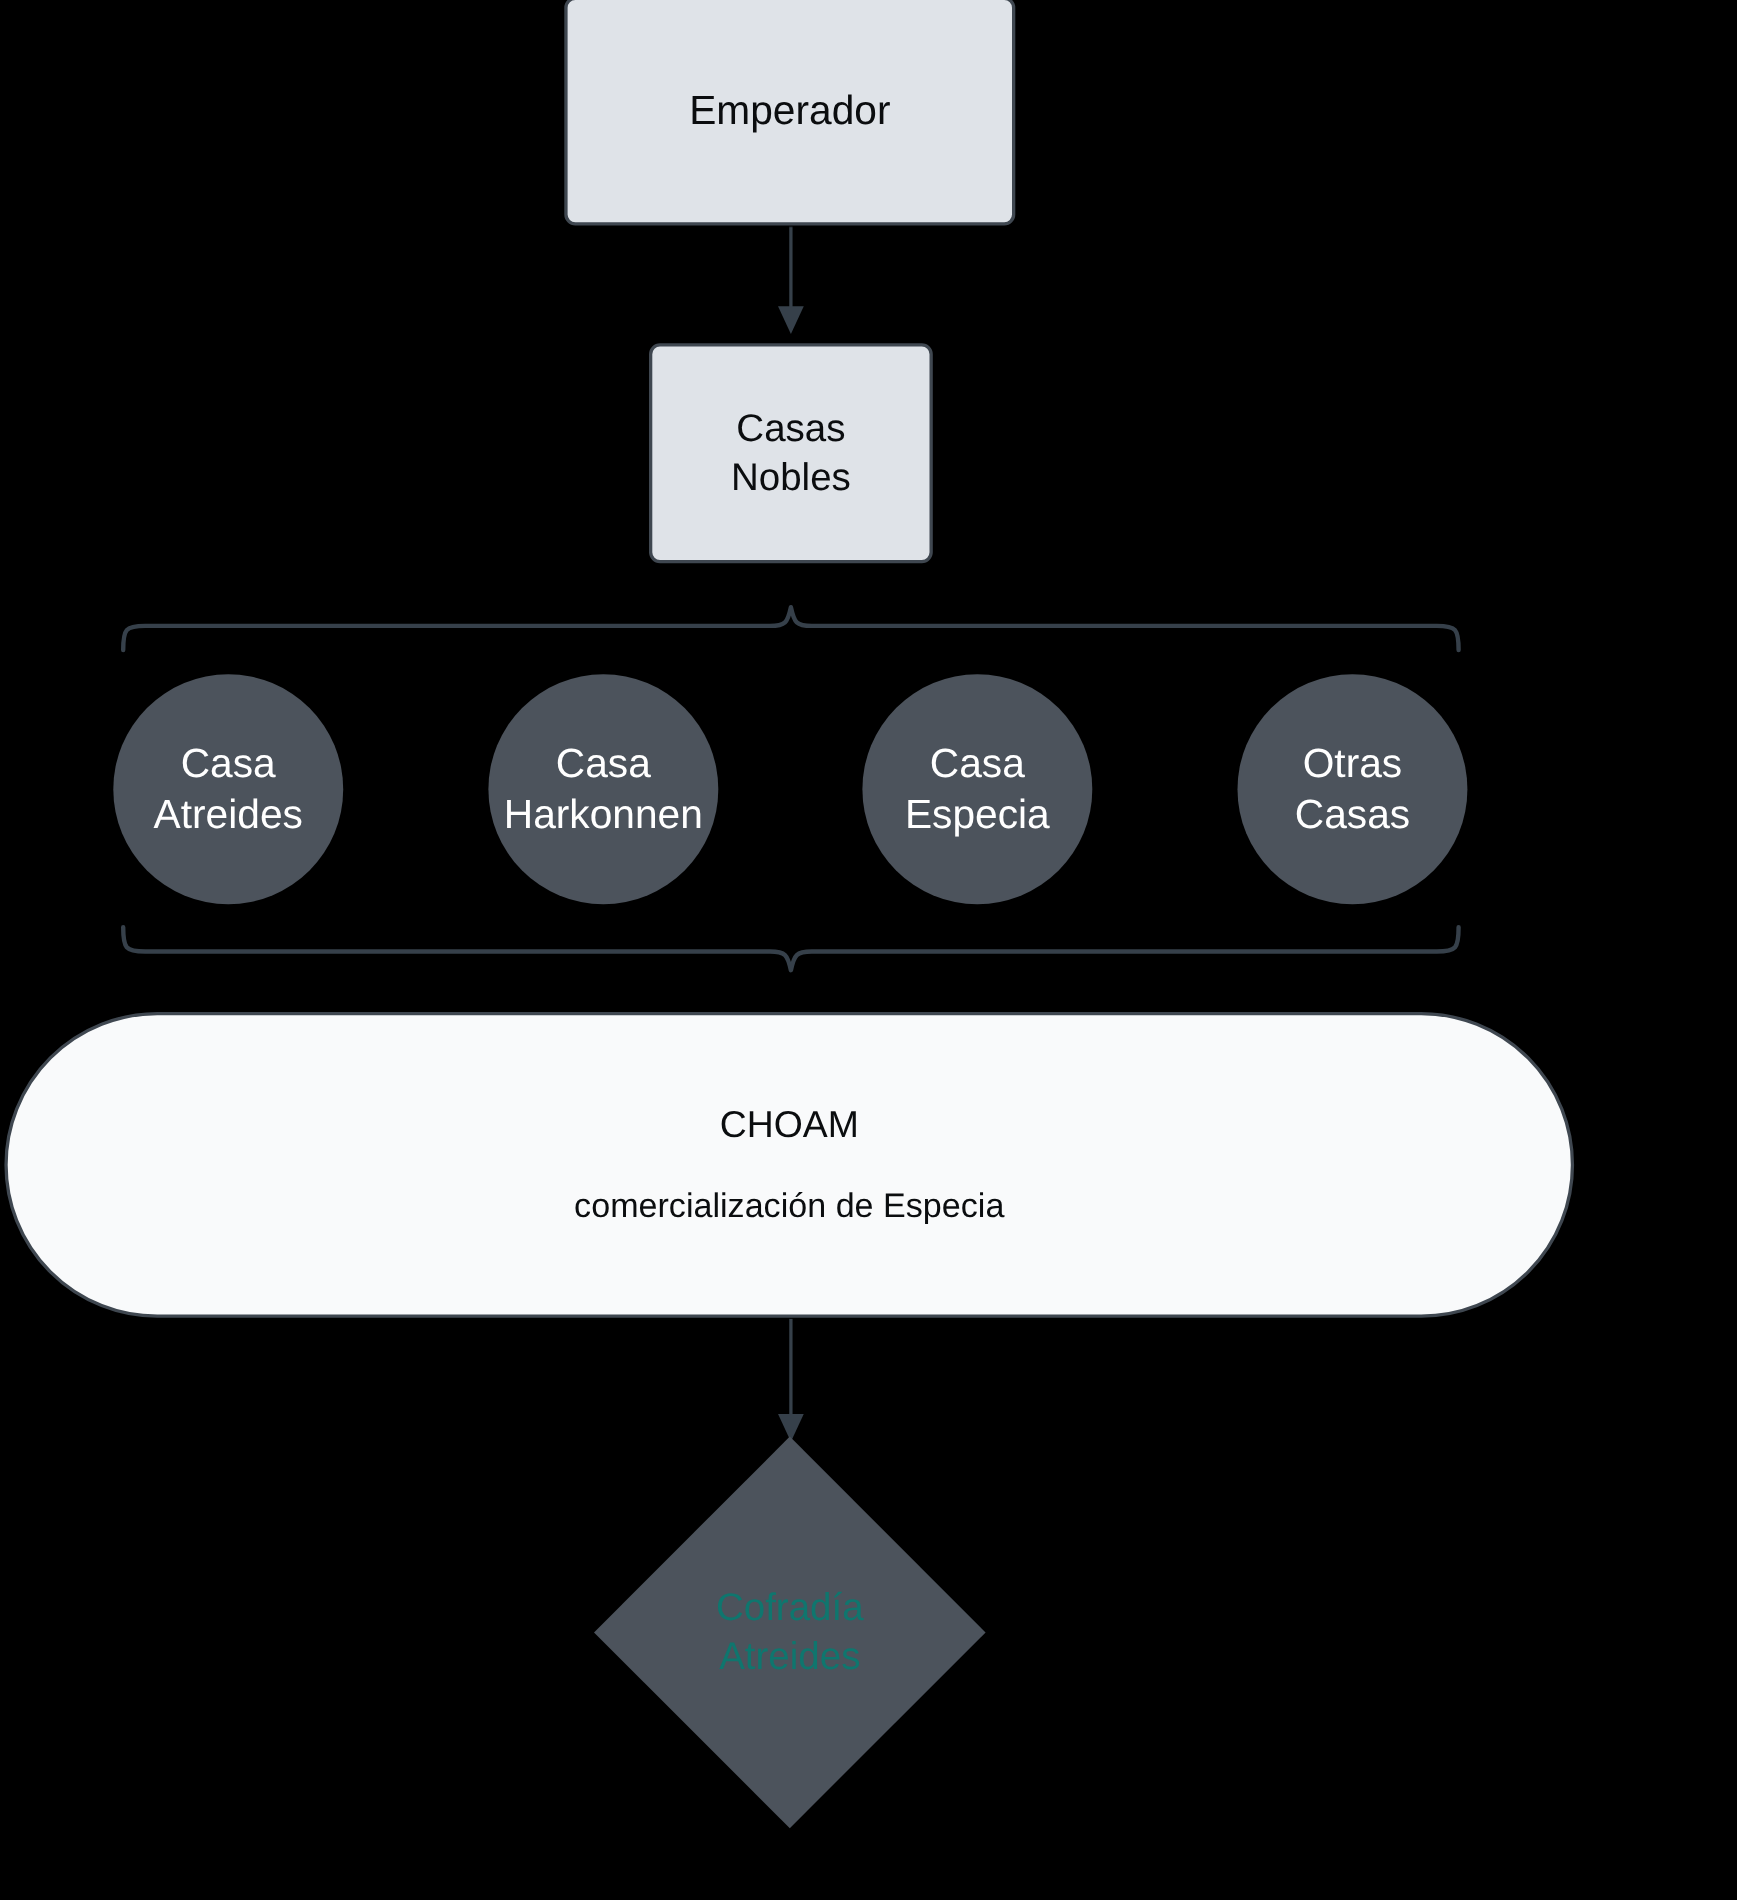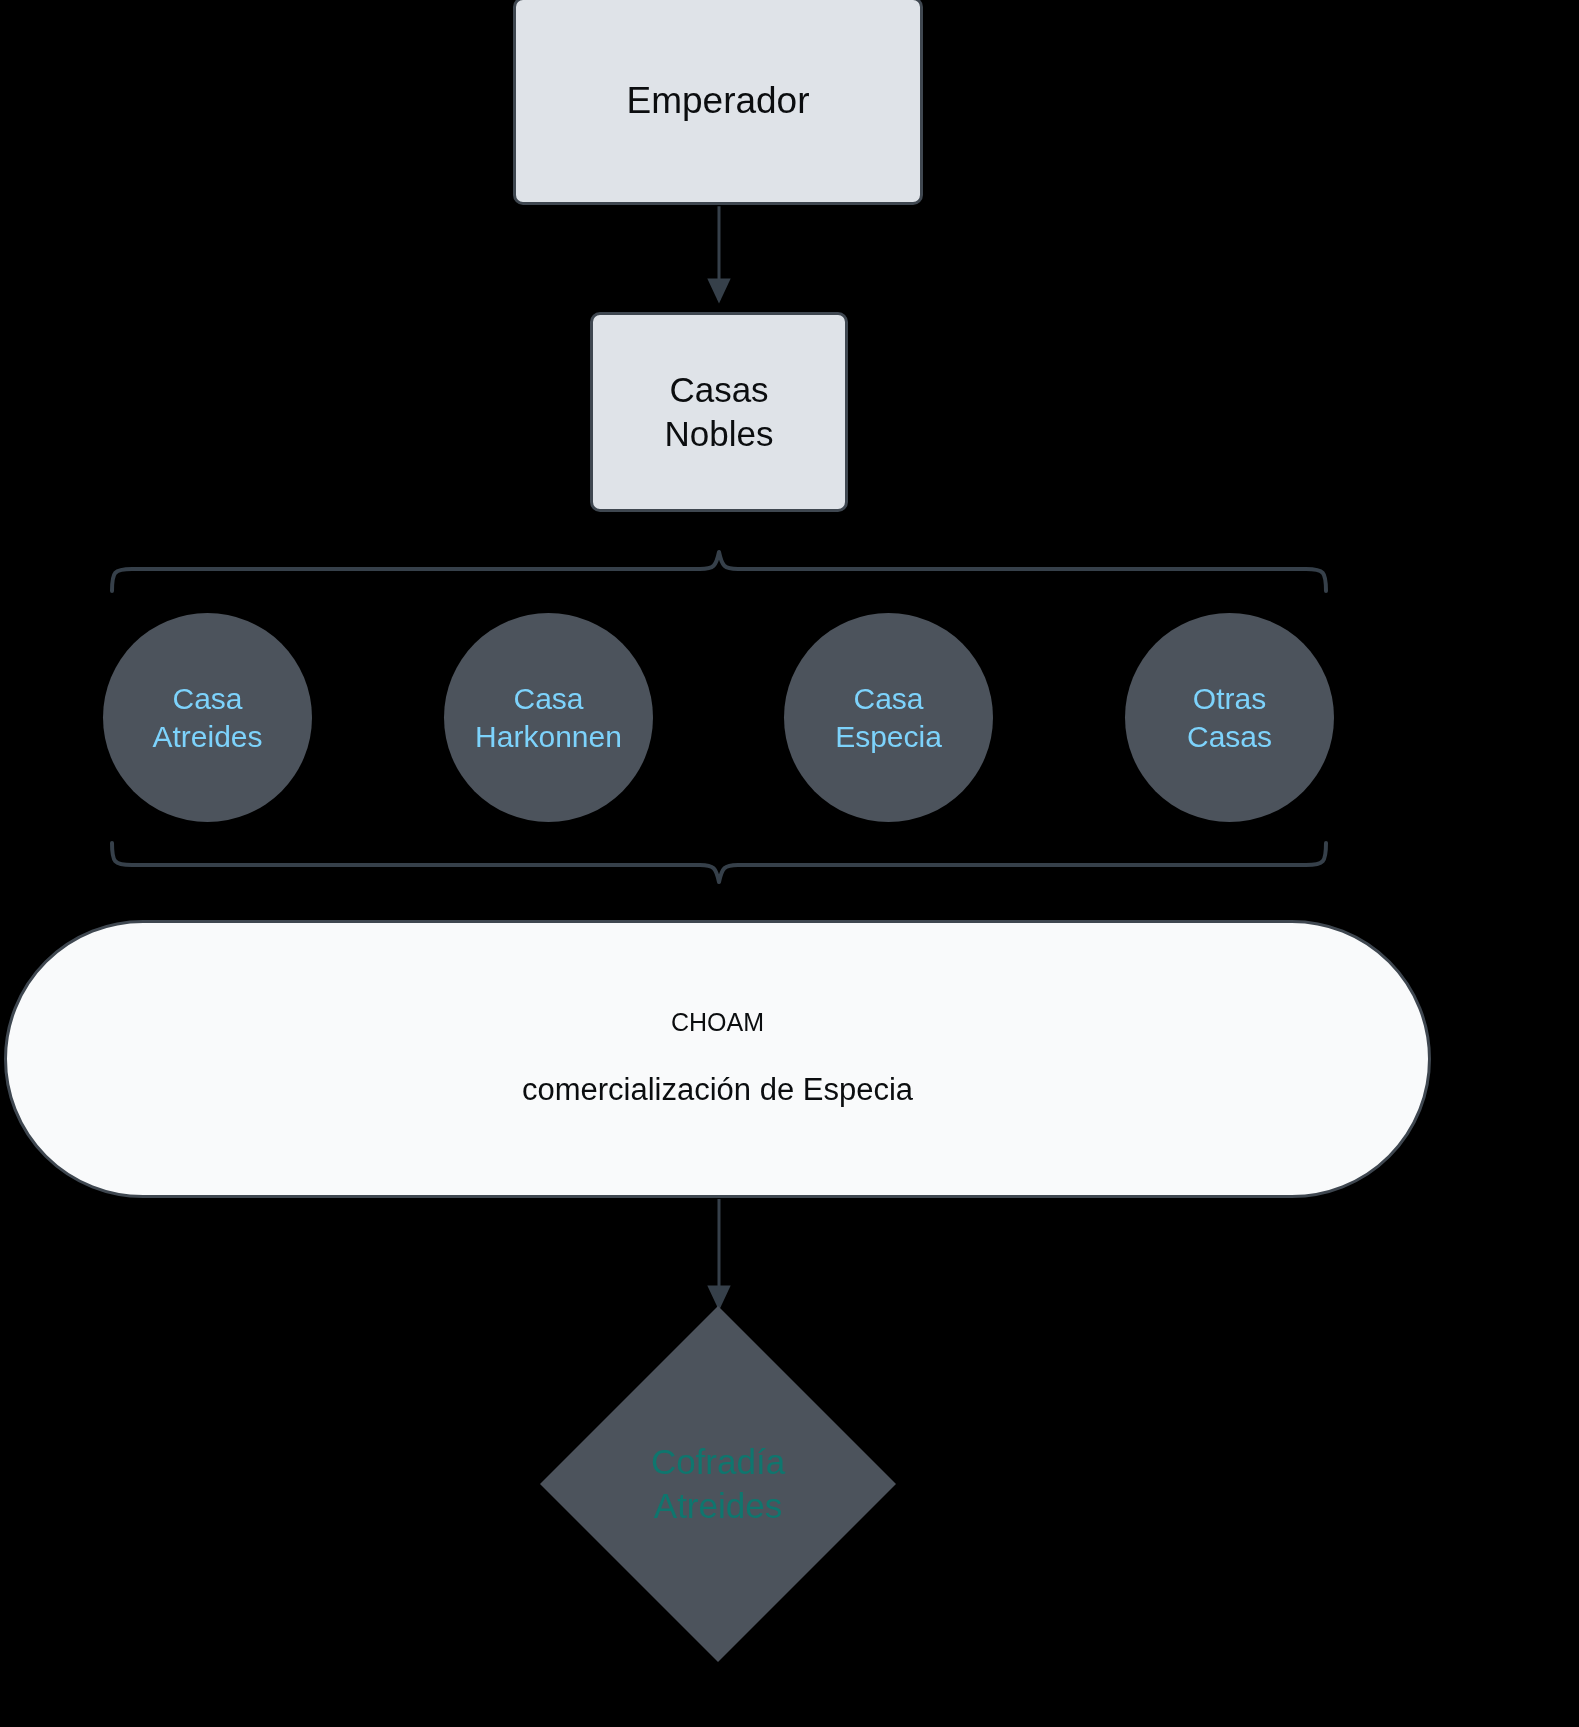--- a/index.html
+++ b/index.html
@@ -52,45 +52,45 @@
     width: 258px;
     height: 200px;
     font-size: 35px;
   }
 
   
   .circle-node {
     background: #4c535c;
     border: 0;
     border-radius: 50%;
-    color: #7dd3fc;
+    color: #ffffff;
     width: 209px;
     height: 209px;
-    font-size: 30px;
+    font-size: 37px;
     top: 613px;
   }
   #node-casa-atreides   { left: 103px; }
   #node-casa-harkonnen  { left: 444px; }
   #node-casa-moritani   { left: 784px; }
   #node-otras-casas     { left: 1125px; }
 
   
   #node-choam {
     left: 4px;
     top: 920px;
     width: 1427px;
     height: 278px;
     background: #f9fafb;
     border: 3px solid #3f4750;
     border-radius: 139px;
     color: #0b0d0f;
     gap: 0;
   }
   #node-choam .choam-title {
-    font-size: 25px;
+    font-size: 34px;
     margin-bottom: 32px;
   }
   #node-choam .choam-sub {
     font-size: 31px;
     line-height: 1.30;
   }
 
   
   #node-cofradia {
     left: 534px;

